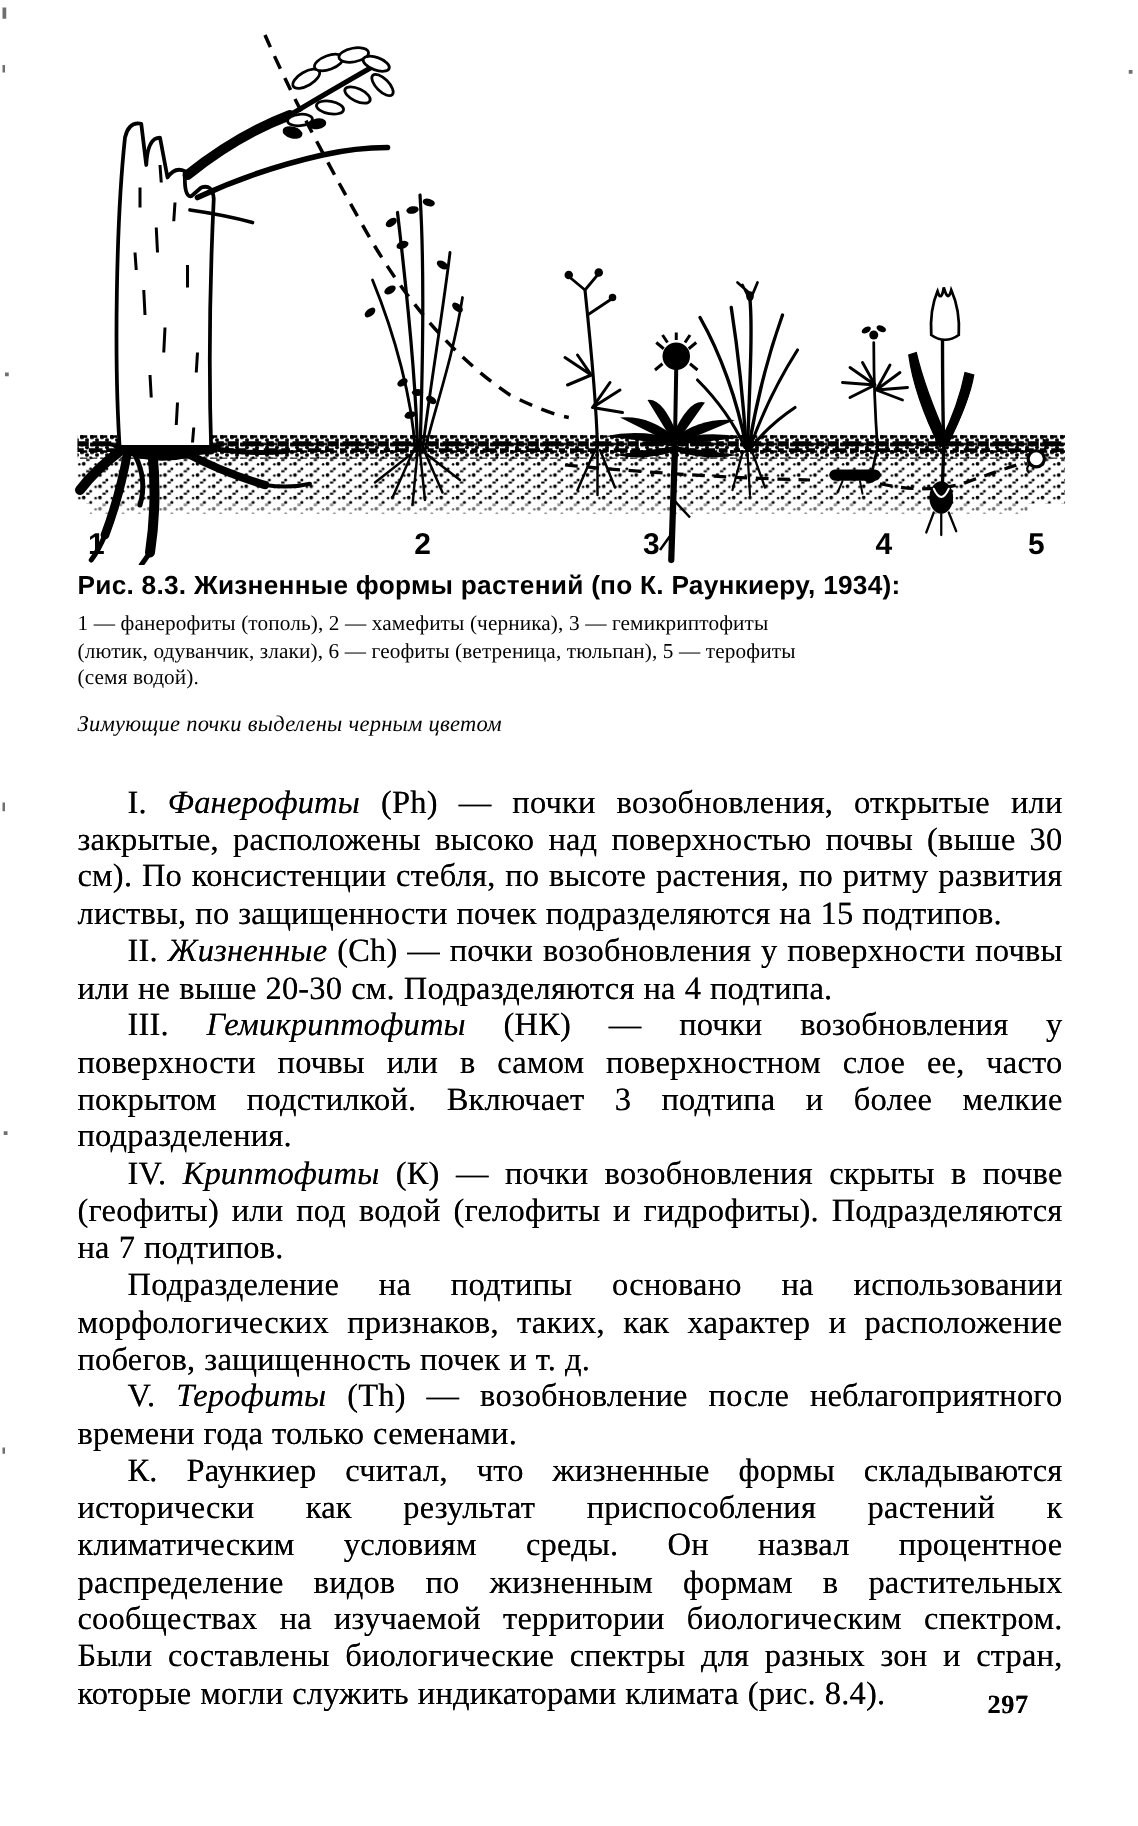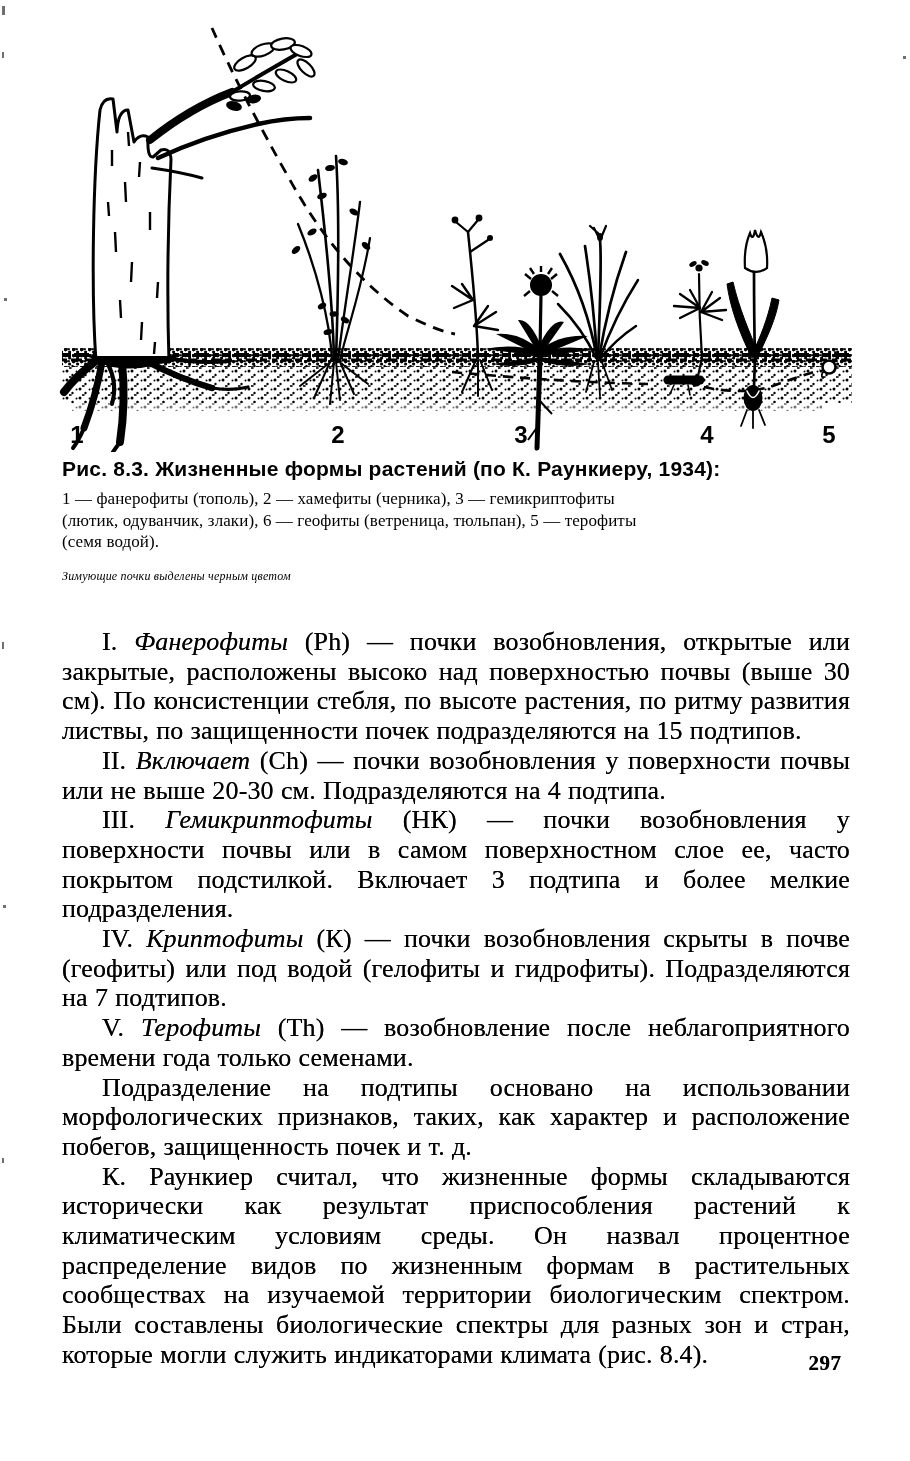--- a/index.html
+++ b/index.html
@@ -14,32 +14,32 @@
   .cap-title{
     font-family:"Liberation Sans",sans-serif;font-weight:700;
     font-size:21px;letter-spacing:.2px;line-height:26px;
   }
   .cap-legend{
     margin-top:6px;font-family:"Liberation Serif",serif;font-weight:400;
     font-size:17px;line-height:21.5px;letter-spacing:.1px;
   }
   .cap-note{
     margin-top:16px;font-style:italic;font-weight:500;
-    font-size:12px;letter-spacing:.2px;
+    font-size:18px;letter-spacing:.2px;
   }
   .bodytext{
     position:absolute;left:62px;top:627px;width:788px;
     font-size:26px;line-height:29.7px;text-align:justify;
     letter-spacing:.15px;word-spacing:.5px;
     text-shadow:0 0 .35px rgba(0,0,0,.8);
   }
   .bodytext p{margin:0;padding:0;text-indent:40px;}
   .term{font-style:italic;}
   .pageno{
-    position:absolute;left:790px;top:1351px;width:70px;text-align:center;
+    position:absolute;left:790px;top:1351px;width:70px;text-align:left;
     font-size:21px;font-weight:700;letter-spacing:.5px;
     text-shadow:0 0 .35px rgba(0,0,0,.8);
   }
   .spk{position:absolute;background:#222;opacity:.65;}
 </style>
 </head>
 <body>
 
 <div class="page">
 
@@ -247,22 +247,22 @@
     <div class="cap-legend">
       <div>1 — фанерофиты (тополь), 2 — хамефиты (черника), 3 — гемикриптофиты</div>
       <div>(лютик, одуванчик, злаки), 6 — геофиты (ветреница, тюльпан), 5 — терофиты</div>
       <div>(семя водой).</div>
     </div>
     <div class="cap-note">Зимующие почки выделены черным цветом</div>
   </div>
 
   <div class="bodytext">
     <p><span>I. </span><span class="term">Фанерофиты</span><span> (Ph) — почки возобновления, открытые или закрытые, расположены высоко над поверхностью почвы (выше 30 см). По консистенции стебля, по высоте растения, по ритму развития листвы, по защищенности почек подразделяются на 15 подтипов.</span></p>
-    <p><span>II. </span><span class="term">Включает</span><span> (Ch) — почки возобновления у поверхности почвы или не выше 20-30 см. Подразделяются на 4 подтипа.</span></p>
+    <p><span>II. </span><span class="term">Жизненные</span><span> (Ch) — почки возобновления у поверхности почвы или не выше 20-30 см. Подразделяются на 4 подтипа.</span></p>
     <p><span>III. </span><span class="term">Гемикриптофиты</span><span> (НК) — почки возобновления у поверхности почвы или в самом поверхностном слое ее, часто покрытом подстилкой. Включает 3 подтипа и более мелкие подразделения.</span></p>
     <p><span>IV. </span><span class="term">Криптофиты</span><span> (К) — почки возобновления скрыты в почве (геофиты) или под водой (гелофиты и гидрофиты). Подразделяются на 7 подтипов.</span></p>
+    <p><span></span><span class="term"></span><span>Подразделение на подтипы основано на использовании морфологических признаков, таких, как характер и расположение побегов, защищенность почек и т. д.</span></p>
     <p><span>V. </span><span class="term">Терофиты</span><span> (Th) — возобновление после неблагоприятного времени года только семенами.</span></p>
-    <p><span></span><span class="term"></span><span>Подразделение на подтипы основано на использовании морфологических признаков, таких, как характер и расположение побегов, защищенность почек и т. д.</span></p>
     <p><span></span><span class="term"></span><span>К. Раункиер считал, что жизненные формы складываются исторически как результат приспособления растений к климатическим условиям среды. Он назвал процентное распределение видов по жизненным формам в растительных сообществах на изучаемой территории биологическим спектром. Были составлены биологические спектры для разных зон и стран, которые могли служить индикаторами климата (рис. 8.4).</span></p>
   </div>
 
   <div class="pageno">297</div>
 </div>
 
 </body></html>

